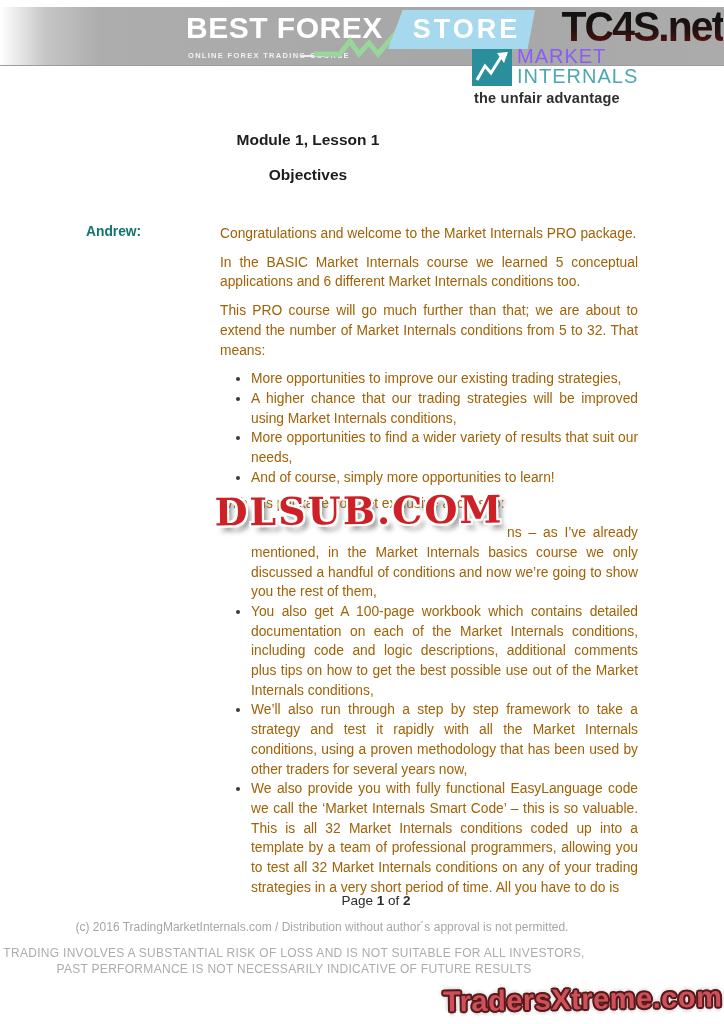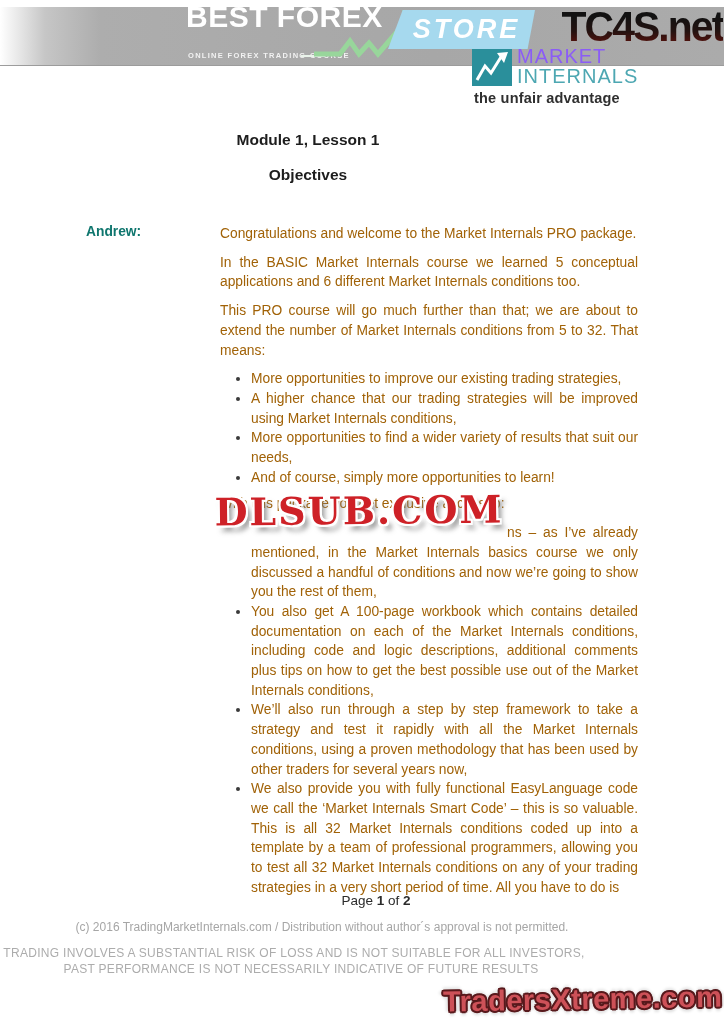--- a/index.html
+++ b/index.html
@@ -8,36 +8,36 @@
     font-family:"Liberation Sans", sans-serif; overflow:hidden;
   }
 
   
   .banner {
     position:absolute; top:7px; left:0; width:724px; height:58px;
     background:linear-gradient(to right, #ffffff 0px, #c6c6c6 45px, #adadad 100px, #a7a7a7 60%, #ababab 100%);
     border-bottom:1px solid #9c9c9c;
   }
   .bfs-title {
-    position:absolute; left:186px; top:0; font-size:30px; font-weight:bold;
+    position:absolute; left:186px; top:11px; font-size:30px; font-weight:bold;
     color:#ffffff; letter-spacing:0.5px;
   }
   .bfs-tagline {
     position:absolute; left:188px; top:51px; font-size:7.5px; font-weight:bold;
     color:#f2f2f2; letter-spacing:1.3px;
   }
   .bfs-line { position:absolute; left:301px; top:55px; width:24px; height:2px; background:#e9f3ea; }
   .trend-arrow { position:absolute; left:314px; top:8px; width:110px; height:54px; }
   .store-badge {
     position:absolute; left:388px; top:10px; width:147px; height:39px;
     background:#a6d9ee;
     clip-path:polygon(10% 0, 100% 0, 95% 100%, 0 100%, 5% 50%);
     display:flex; align-items:center; justify-content:center;
   }
-  .store-badge span { color:#ffffff; font-size:27px; font-weight:bold; letter-spacing:3px; padding-left:10px;font-style:italic; }
+  .store-badge span { color:#ffffff; font-size:27px; font-weight:bold; letter-spacing:3px; padding-left:10px; }
   .tc4s {
     position:absolute; right:1px; top:2px; font-size:43px; font-weight:bold;
     letter-spacing:-2px; transform:scaleX(0.95); transform-origin:100% 0;
     color:#2a1310;
     background:linear-gradient(180deg,#121212 30%, #241210 60%, #56120d 85%, #7e2217 100%);
     -webkit-background-clip:text; background-clip:text; -webkit-text-fill-color:transparent;
   }
 
   
   .mi-icon { position:absolute; left:472px; top:49px; width:40px; height:37px; background:#2a8f9b; }
@@ -85,21 +85,21 @@
       -4px 0 3px #e3e3e3, 4px 0 3px #e3e3e3, 0 4px 3px #d9d9d9, 0 -4px 3px #e3e3e3;
     white-space:nowrap;
   }
 
   
   .page-num { position:absolute; top:893px; left:14px; width:724px; text-align:center; font-size:13.5px; color:#2b2b2b; white-space:pre-wrap; }
   .page-num .b { font-weight:bold; }
   .copyright { position:absolute; top:920px; left:0; width:644px; text-align:center; font-size:12px; color:#a6a6a6; }
   .disc { position:absolute; left:0; width:588px; text-align:center; font-size:12px; color:#acacac; letter-spacing:0.3px; }
   .disc1 { top:946px; }
-  .disc2 { top:962px;padding-left:7px; }
+  .disc2 { top:962px; }
 </style>
 </head>
 <body>
 
 <div class="page">
 
   <div class="banner"></div>
   <div class="bfs-title">BEST FOREX</div>
   <div class="bfs-tagline">ONLINE FOREX TRADING COURSE</div>
   <div class="bfs-line"></div>

